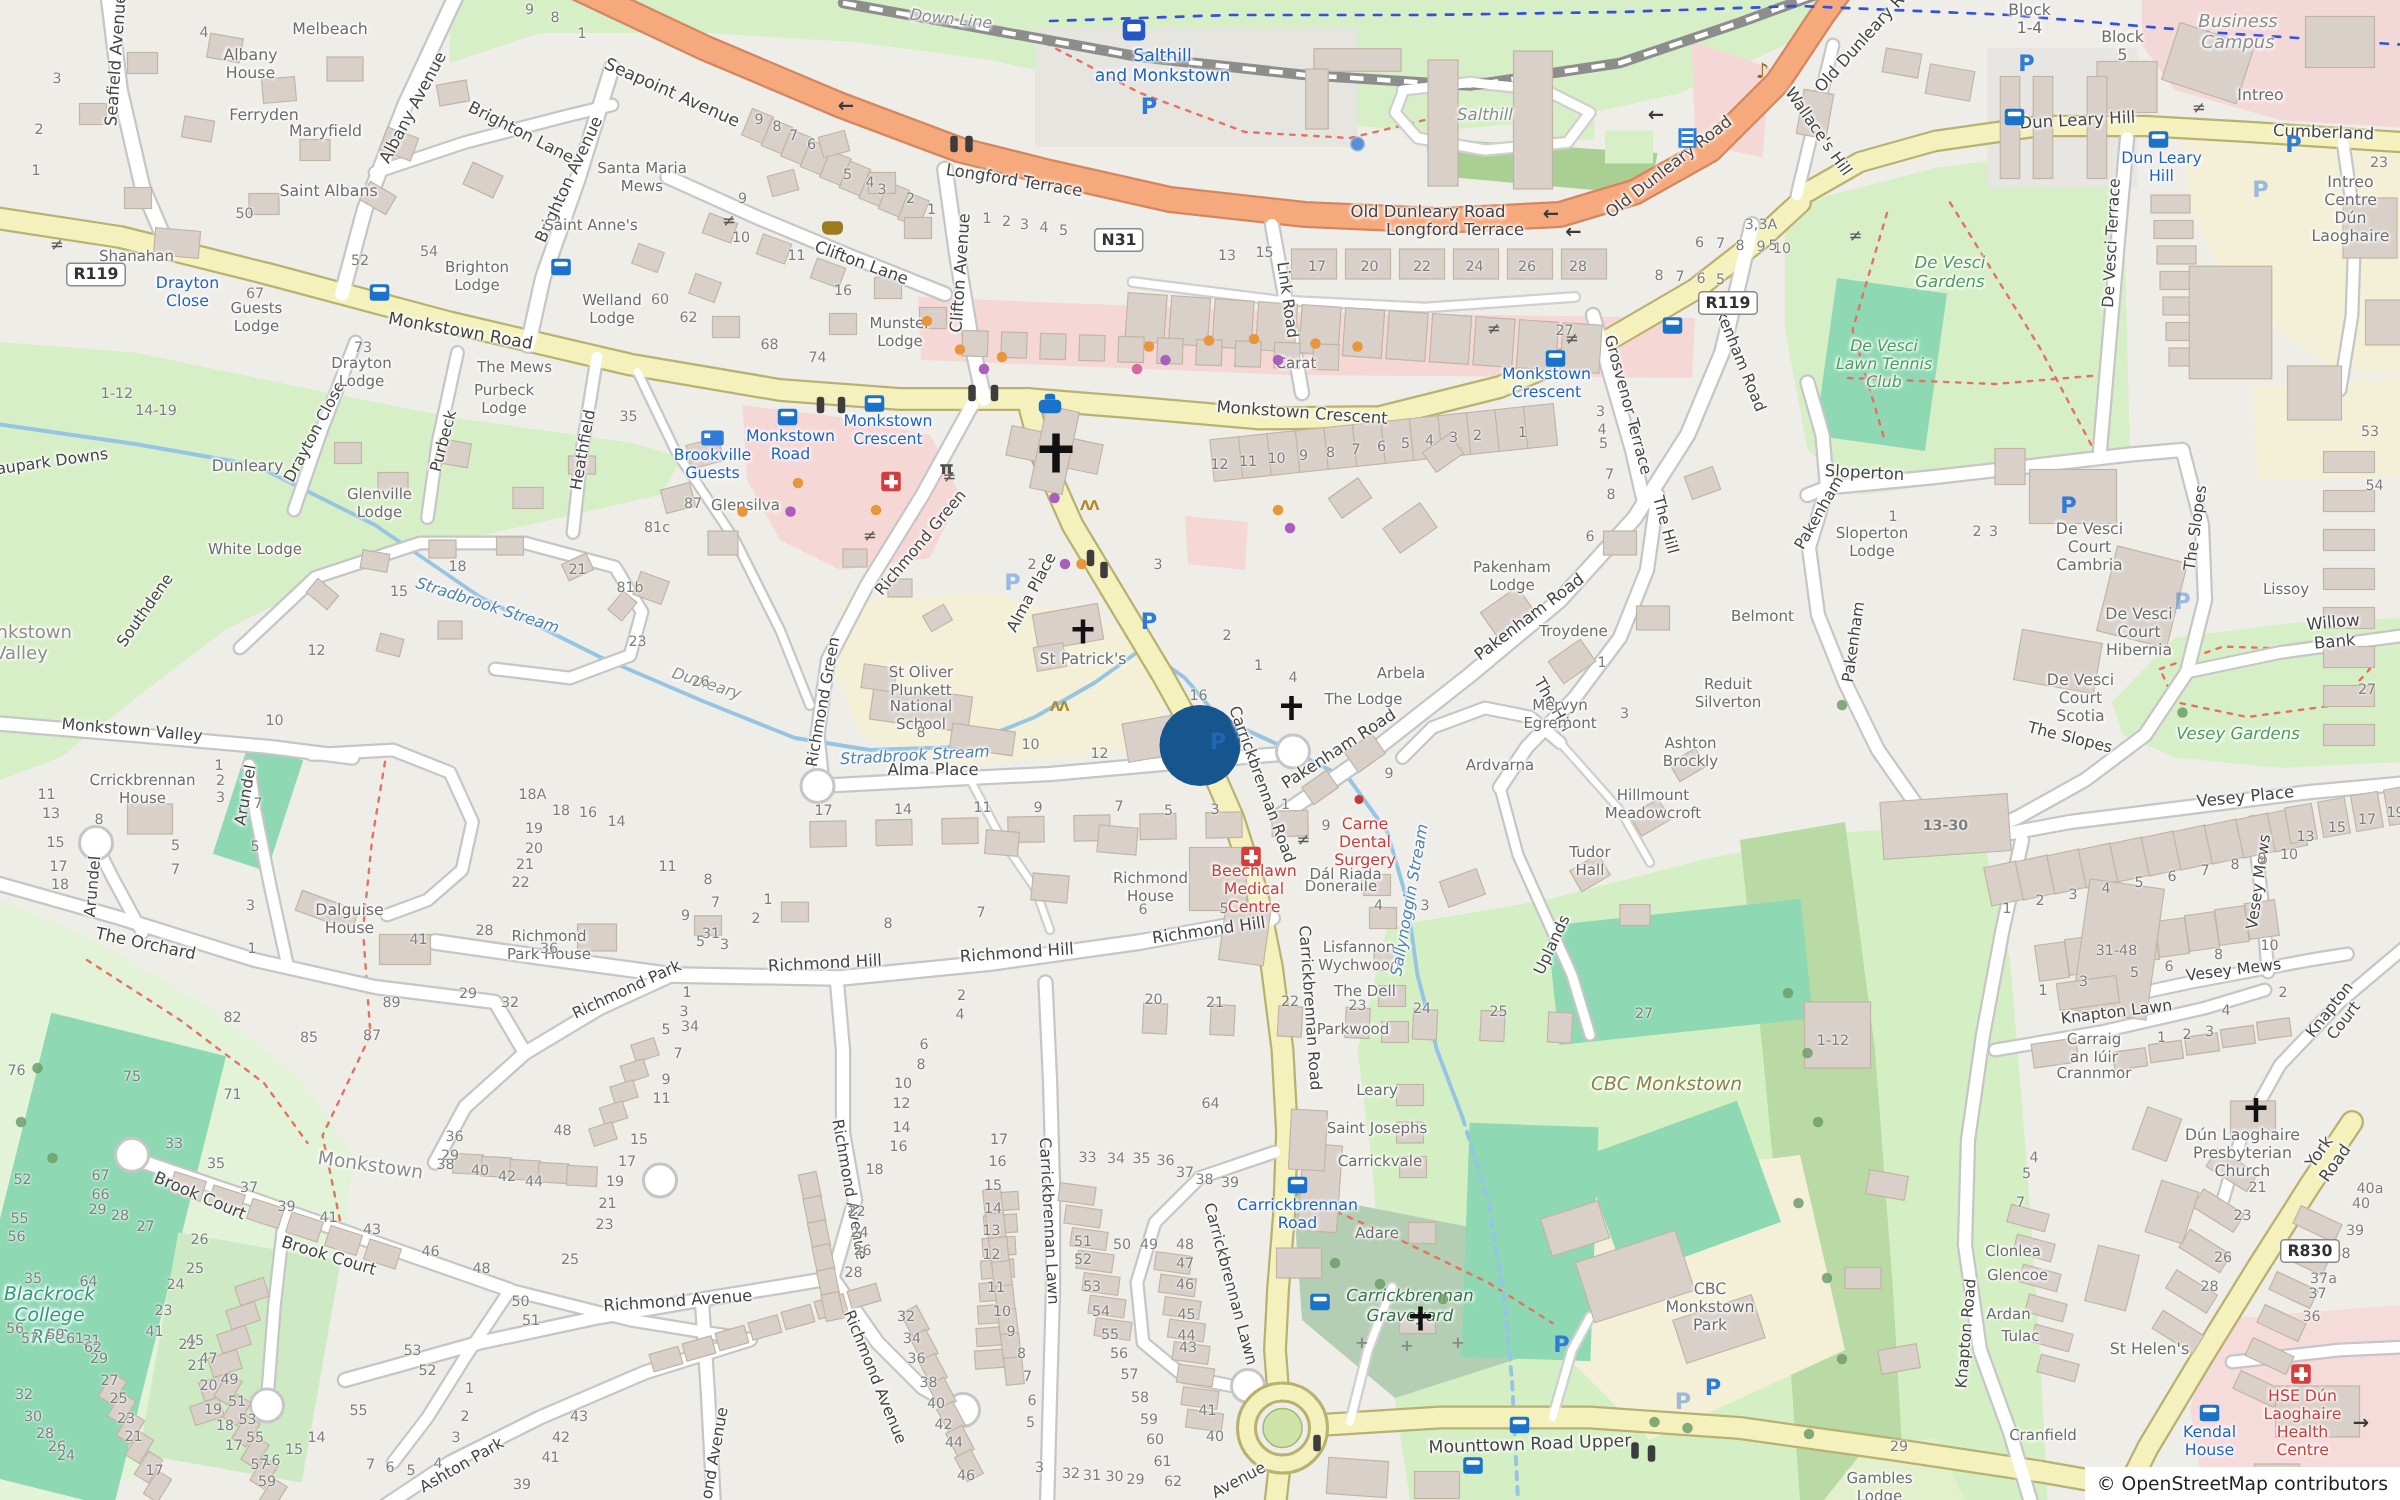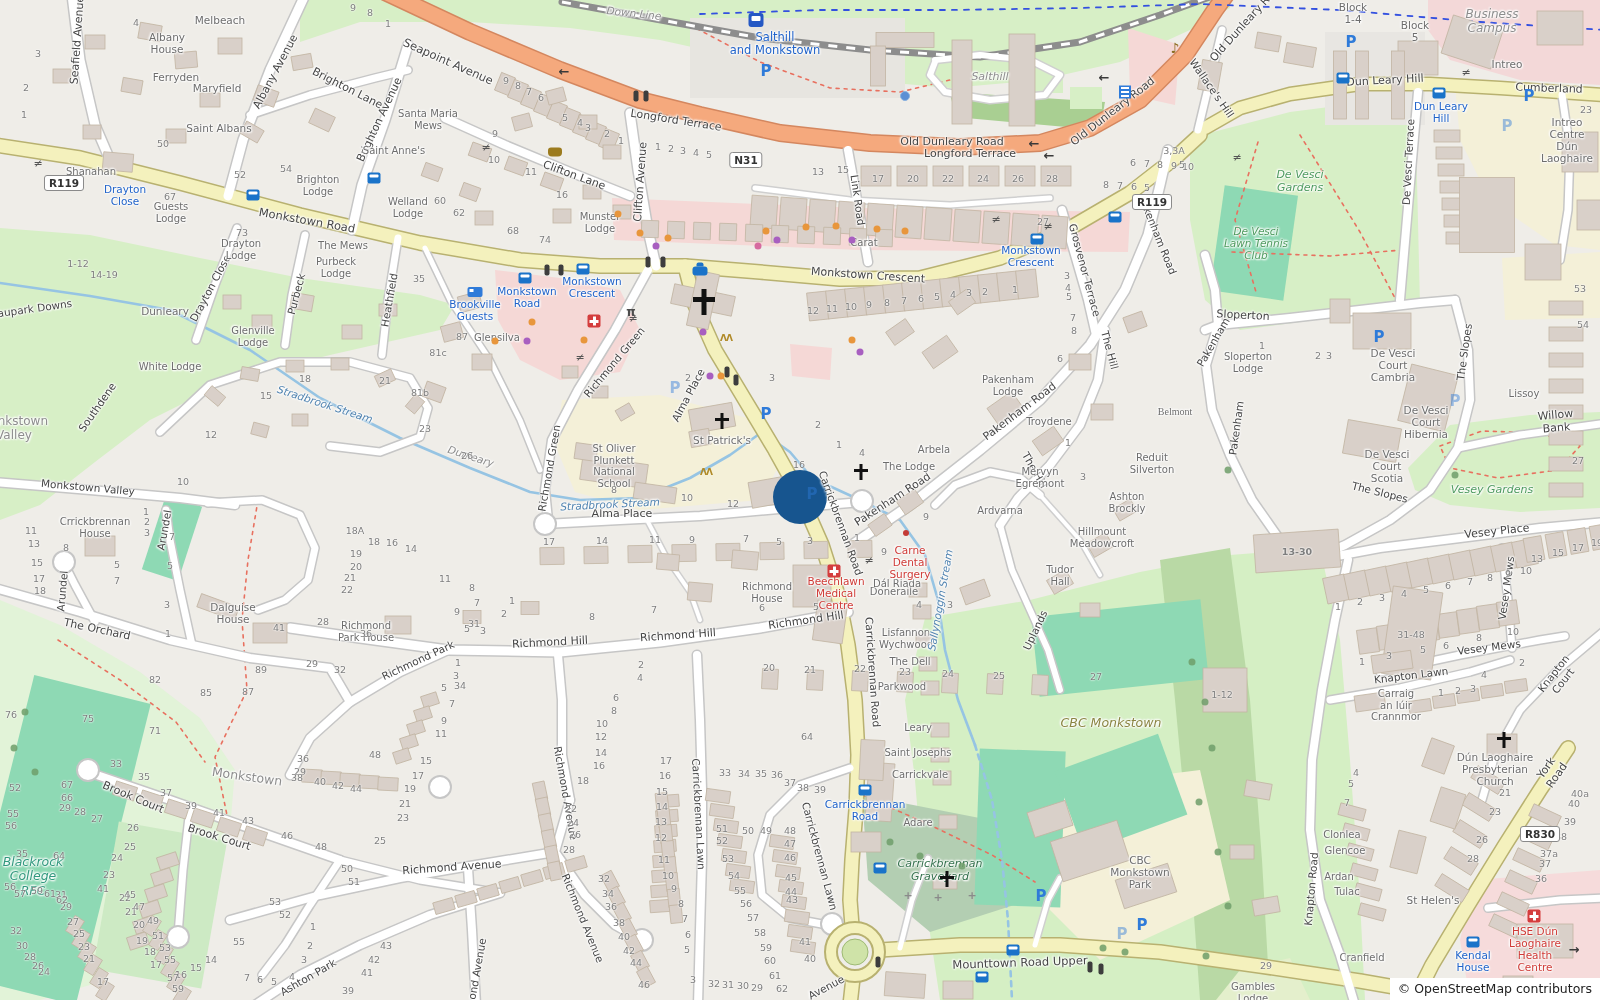--- a/index.html
+++ b/index.html
@@ -700,21 +700,21 @@
       <div class="label name" style="left: 336px; top: 267px; font-size: 10px; transform: translate(-50%, -50%) rotate(0deg);">Purbeck
 Lodge</div>
       <div class="label name" style="left: 253px; top: 336px; font-size: 10px; transform: translate(-50%, -50%) rotate(0deg);">Glenville
 Lodge</div>
       <div class="label name" style="left: 170px; top: 367px; font-size: 10px; transform: translate(-50%, -50%) rotate(0deg);">White Lodge</div>
       <div class="label name" style="left: 497px; top: 338px; font-size: 10px; transform: translate(-50%, -50%) rotate(0deg);">Glensilva</div>
       <div class="label name" style="left: 864px; top: 243px; font-size: 10px; transform: translate(-50%, -50%) rotate(0deg);">Carat</div>
       <div class="label name" style="left: 1008px; top: 385px; font-size: 10px; transform: translate(-50%, -50%) rotate(0deg);">Pakenham
 Lodge</div>
       <div class="label name" style="left: 1049px; top: 422px; font-size: 10px; transform: translate(-50%, -50%) rotate(0deg);">Troydene</div>
-      <div class="label name" style="left: 1175px; top: 412px; font-size: 10px; transform: translate(-50%, -50%) rotate(0deg); font-family: Liberation Serif, serif;">Belmont</div>
+      <div class="label name" style="left: 1175px; top: 412px; font-size: 10px; transform: translate(-50%, -50%) rotate(0deg);">Belmont</div>
       <div class="label name" style="left: 1152px; top: 463px; font-size: 10px; transform: translate(-50%, -50%) rotate(0deg);">Reduit
 Silverton</div>
       <div class="label name" style="left: 1040px; top: 477px; font-size: 10px; transform: translate(-50%, -50%) rotate(0deg);">Mervyn
 Egremont</div>
       <div class="label name" style="left: 934px; top: 450px; font-size: 10px; transform: translate(-50%, -50%) rotate(0deg);">Arbela</div>
       <div class="label name" style="left: 909px; top: 467px; font-size: 10px; transform: translate(-50%, -50%) rotate(0deg);">The Lodge</div>
       <div class="label name" style="left: 1000px; top: 511px; font-size: 10px; transform: translate(-50%, -50%) rotate(0deg);">Ardvarna</div>
       <div class="label name" style="left: 1127px; top: 502px; font-size: 10px; transform: translate(-50%, -50%) rotate(0deg);">Ashton
 Brockly</div>
       <div class="label name" style="left: 1102px; top: 537px; font-size: 10px; transform: translate(-50%, -50%) rotate(0deg);">Hillmount

